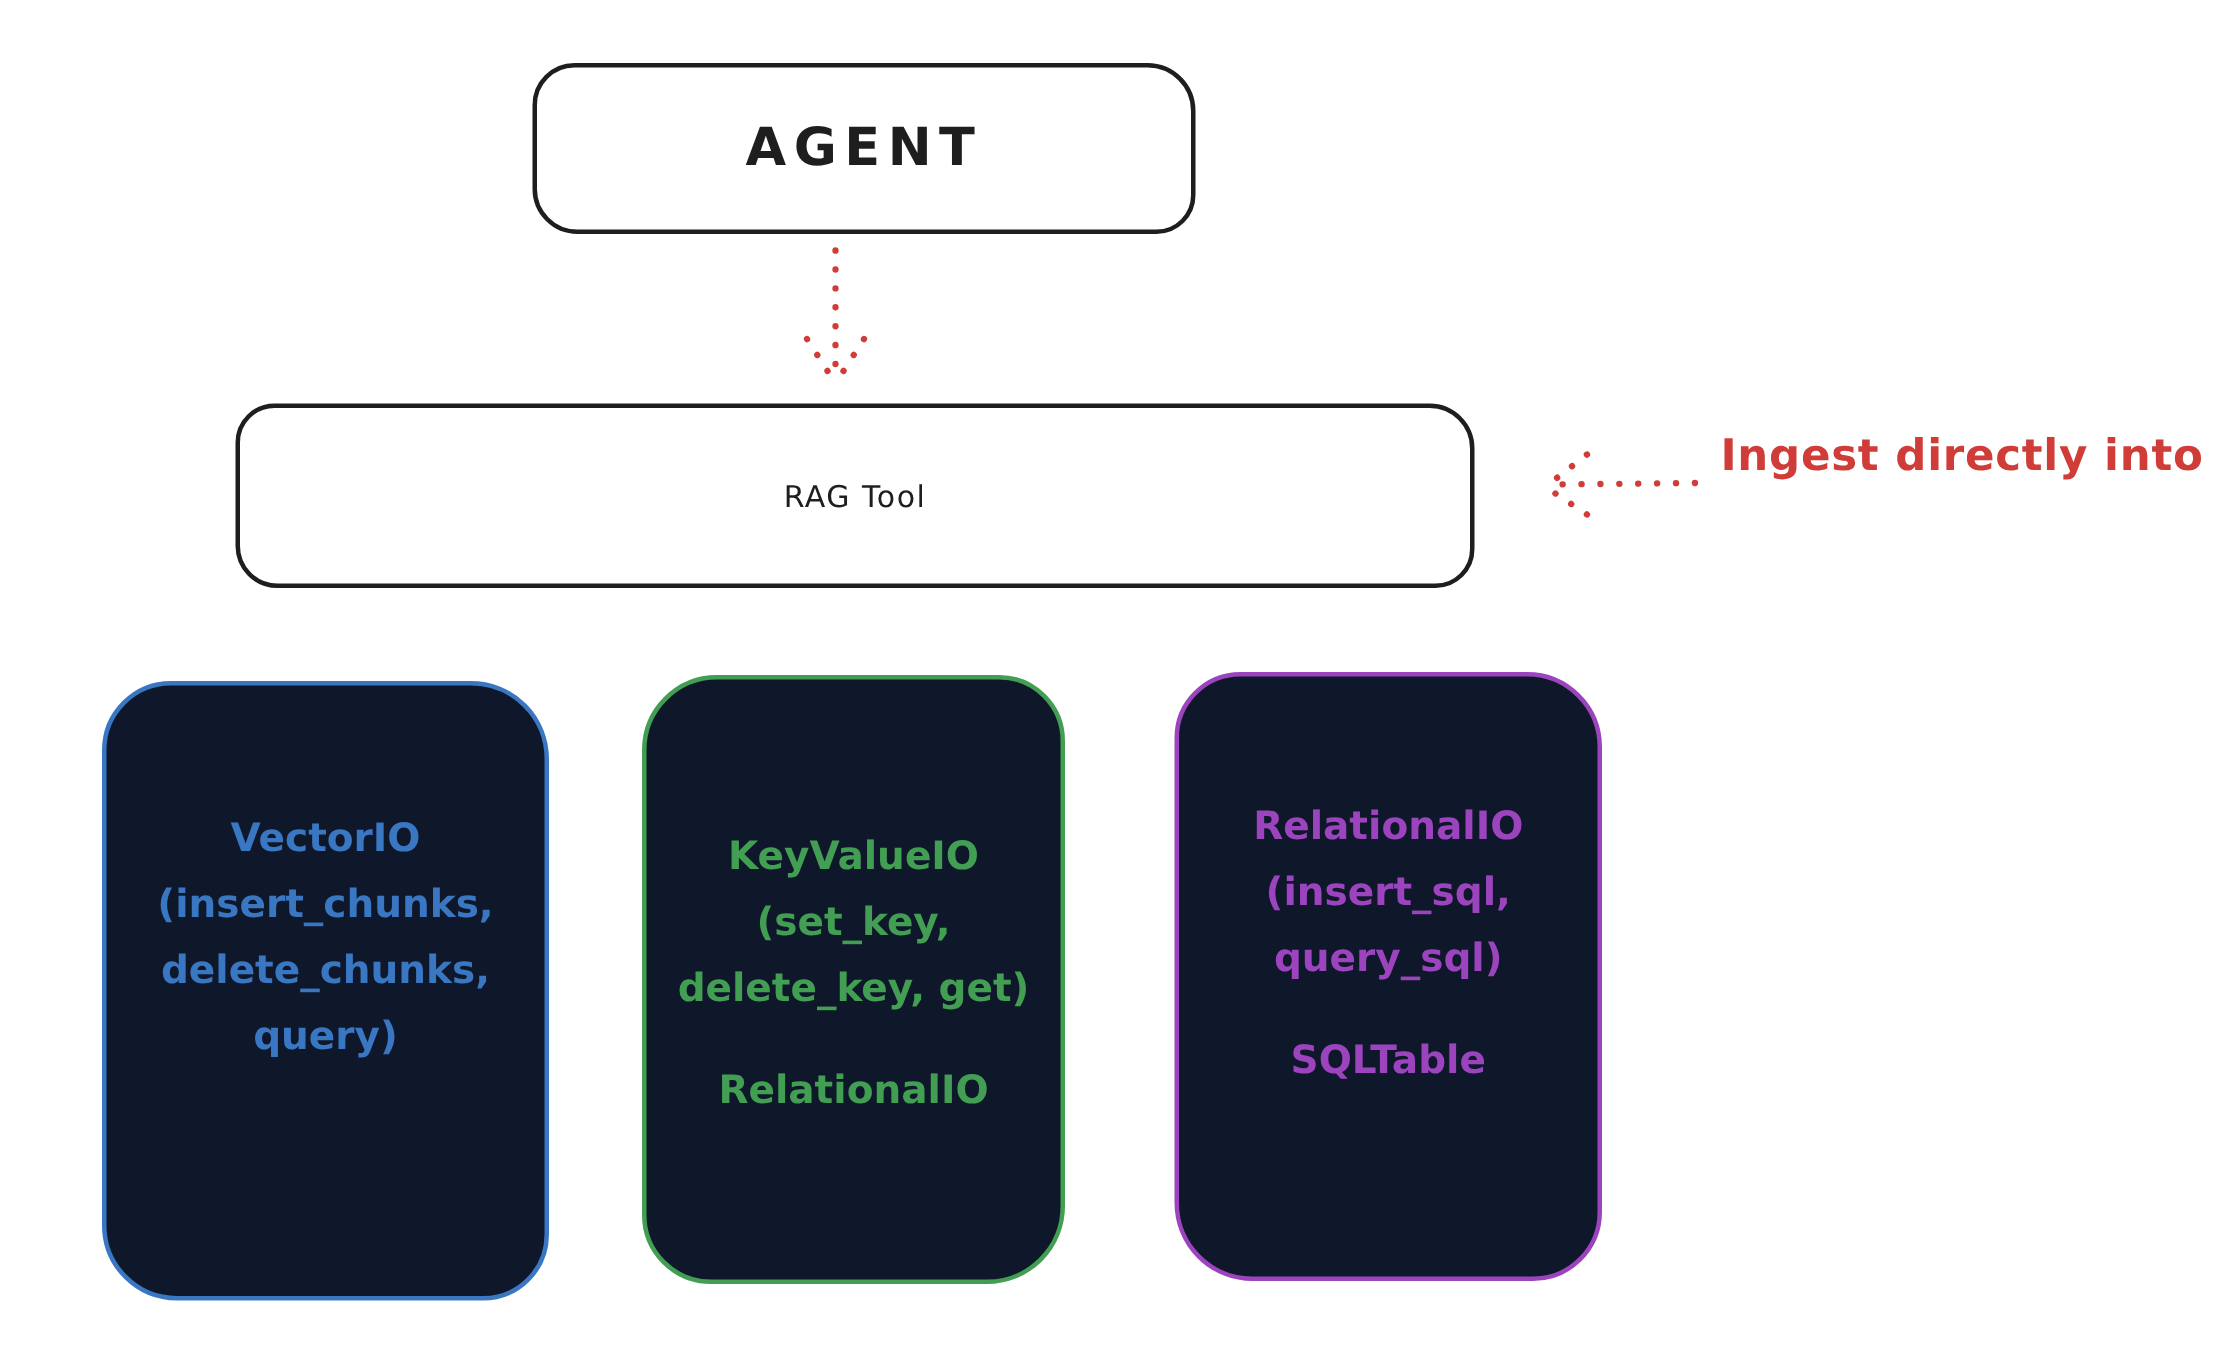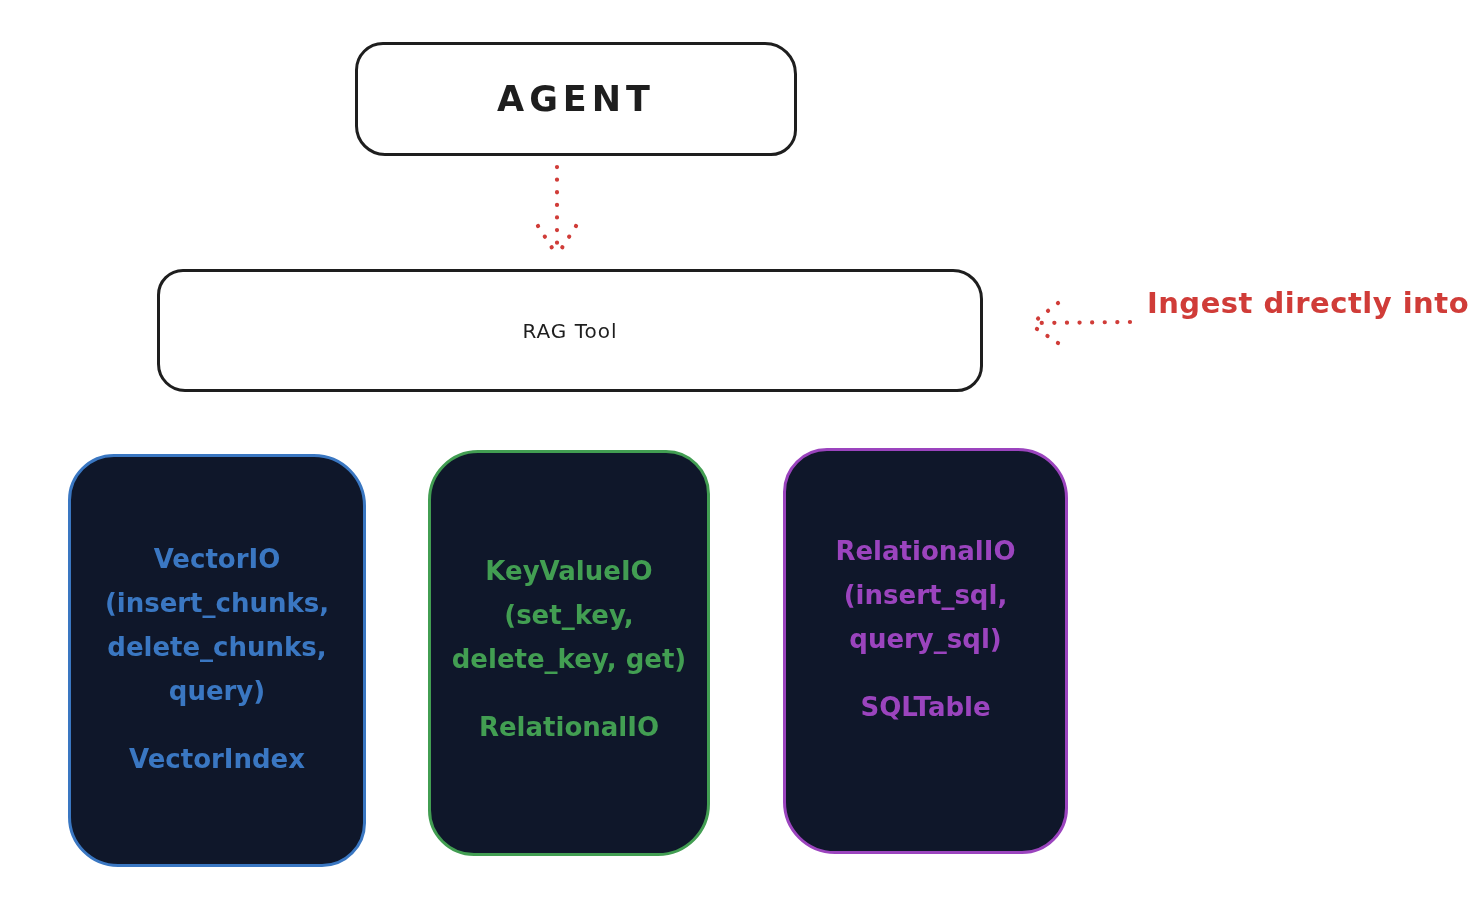--- a/index.html
+++ b/index.html
@@ -91,21 +91,20 @@
 
   <div class="annotation">
     <span class="line">Ingest directly into</span>
   </div>
 
   <div class="card card-vector">
     <span class="line">VectorIO</span>
     <span class="line">(insert_chunks,</span>
     <span class="line">delete_chunks,</span>
     <span class="line">query)</span>
-    <span class="index-label">VectorIndex</span>
   </div>
 
   <div class="card card-keyvalue">
     <span class="line">KeyValueIO</span>
     <span class="line">(set_key,</span>
     <span class="line">delete_key, get)</span>
     <span class="index-label">RelationalIO</span>
   </div>
 
   <div class="card card-relational">

